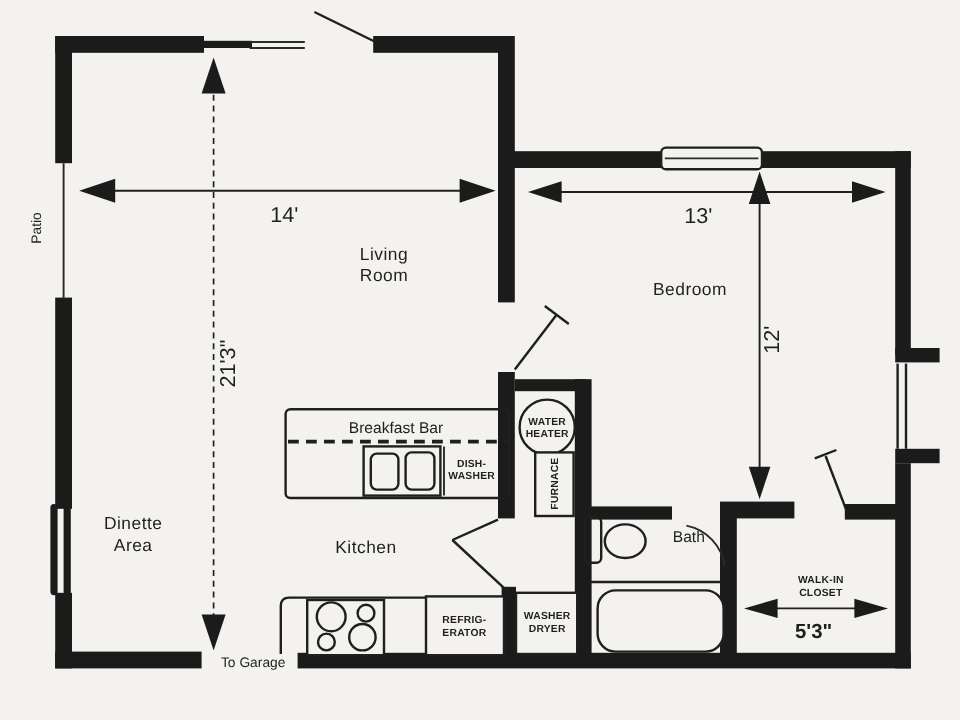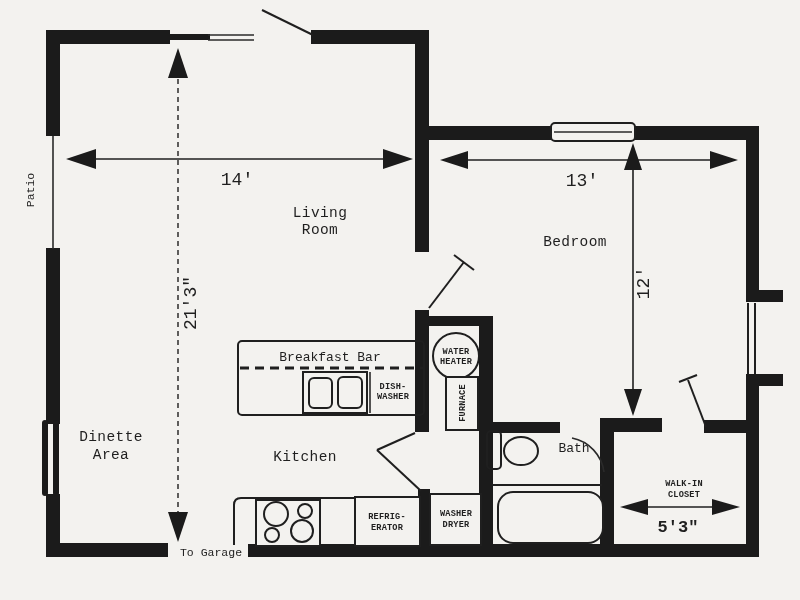--- a/index.html
+++ b/index.html
@@ -1,18 +1,18 @@
 <!DOCTYPE html>
 <html><head>
 <meta charset="utf-8">
 <style>
   html,body{margin:0;padding:0;background:#e8e7e4;}
   .plan-wrap{
     position:relative;width:800px;height:600px;background:#f3f2ef;
-    font-family:Liberation Mono, monospace;overflow:hidden;
+    font-family:Liberation Sans, sans-serif;overflow:hidden;
   }
   svg{position:absolute;left:0;top:0;}
   
   .wall{fill:#1b1b1b;stroke:none;}
   .thin{stroke:#2a2a2a;stroke-width:1.6;fill:none;}
   .fixline{stroke:#1f1f1f;stroke-width:2;fill:none;}
   .fixfill{stroke:#1f1f1f;stroke-width:2;fill:#f3f2ef;}
   .dimline{stroke:#1f1f1f;stroke-width:1.6;fill:none;}
   .dimdash{stroke:#1f1f1f;stroke-width:1.4;fill:none;stroke-dasharray:5 4;}
   .arrow{fill:#1b1b1b;stroke:none;}

